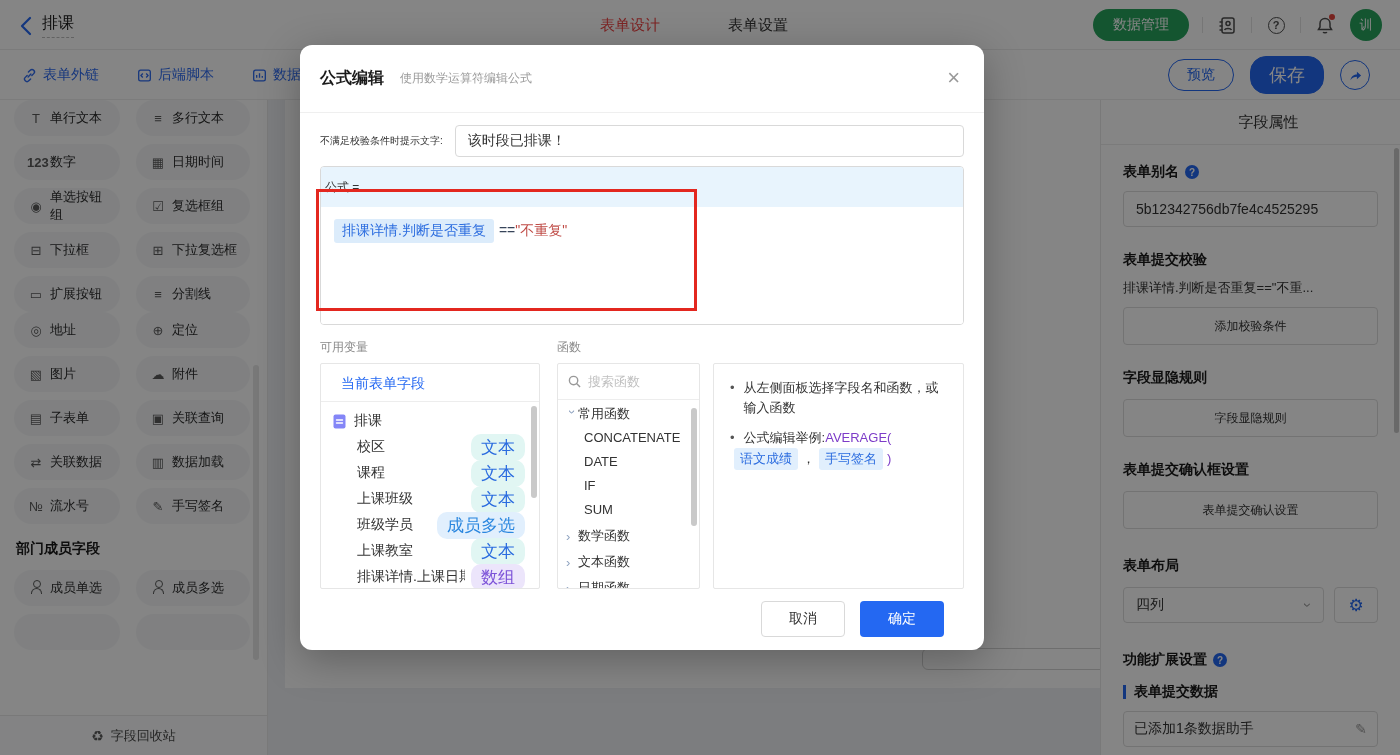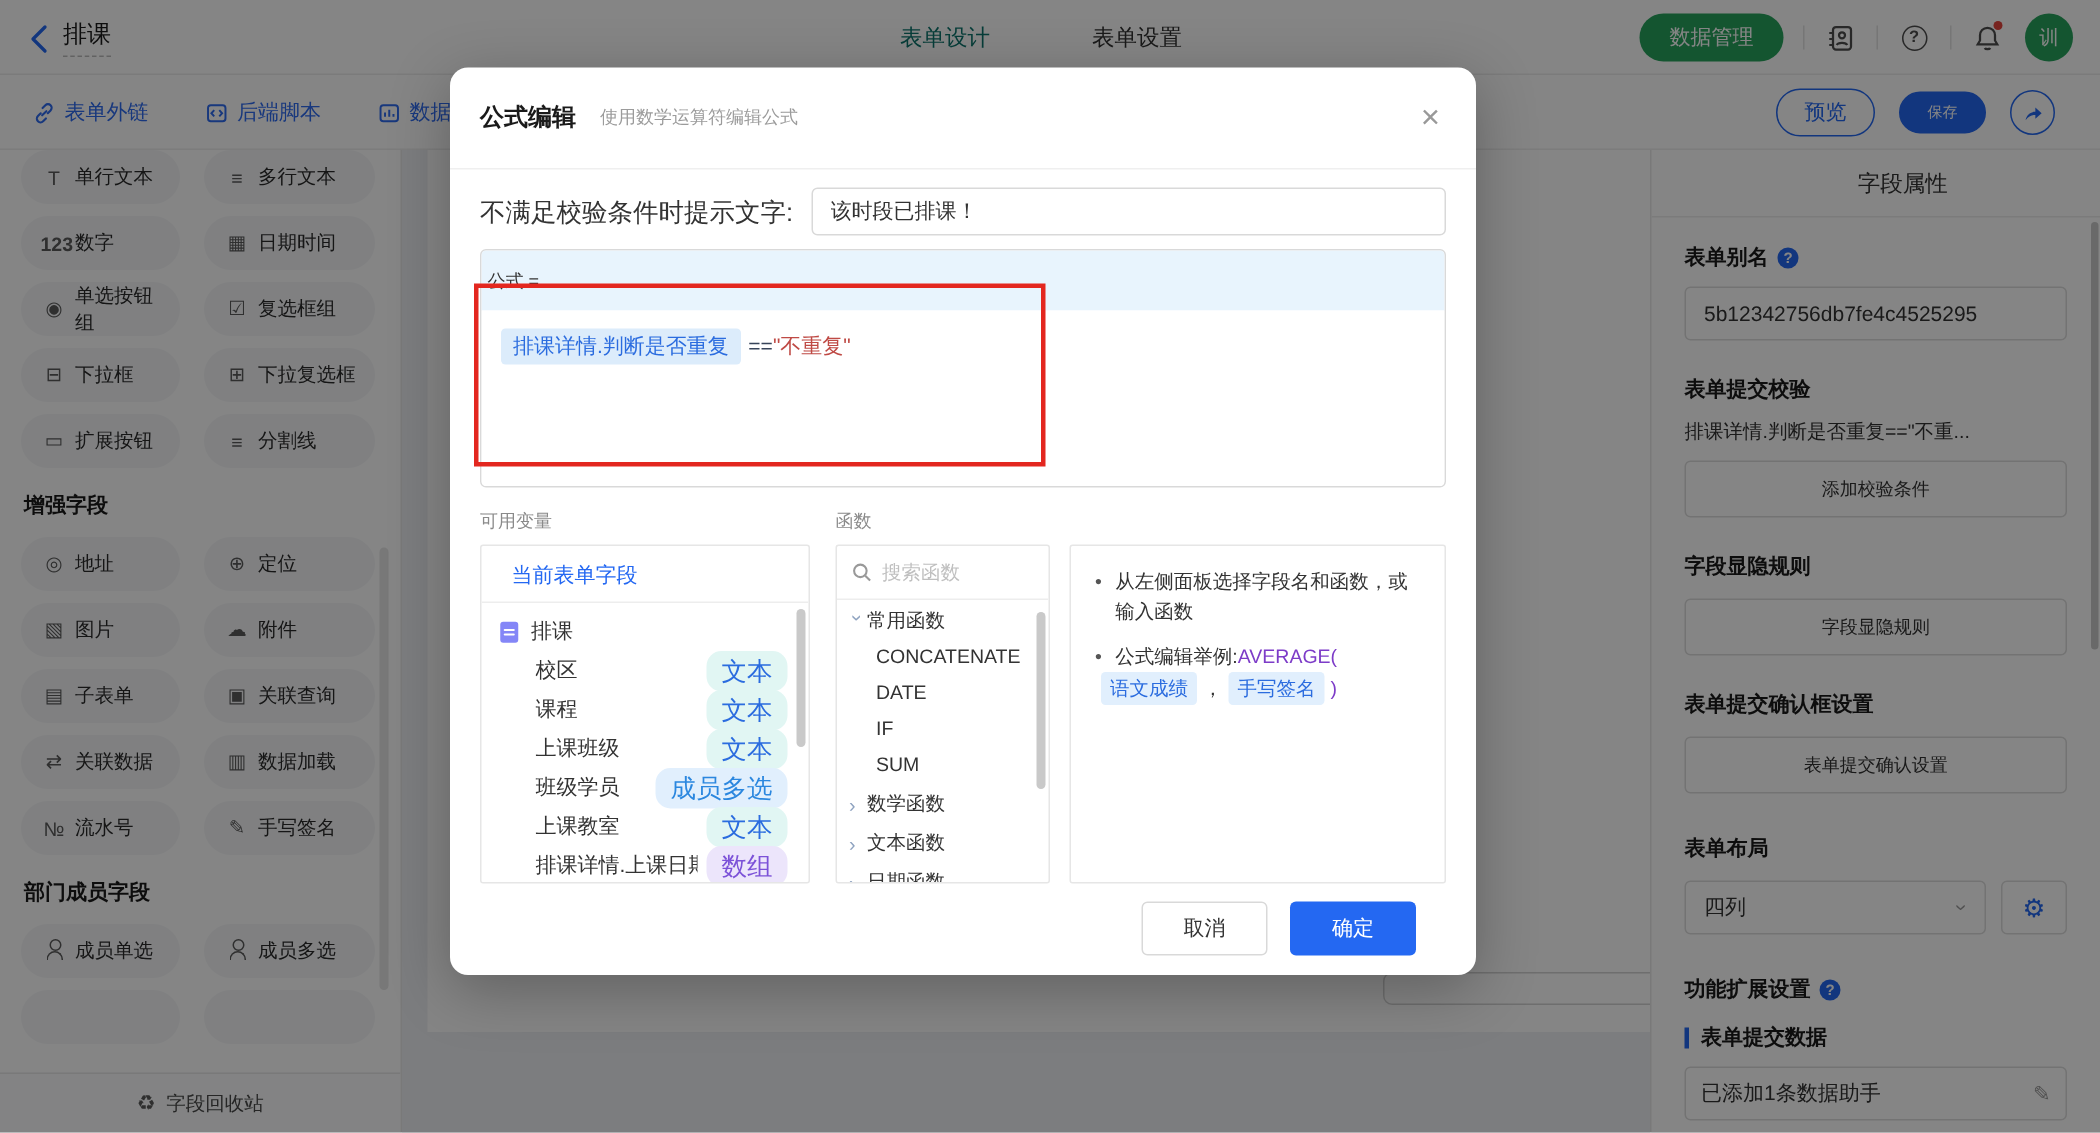--- a/index.html
+++ b/index.html
@@ -9,36 +9,36 @@
   
   .app { position:absolute; inset:0; }
 
   
   .topbar { position:absolute; left:0; top:0; width:1400px; height:50px; background:#fff; border-bottom:1px solid #ebebeb; }
   .back-wrap { position:absolute; left:20px; top:13px; display:flex; align-items:center; }
   .back-chevron { width:12px; height:20px; margin-right:10px; }
   .doc-title { font-size:16px; color:#1b1b1b; border-bottom:1px dashed #bdbdbd; padding-bottom:3px; }
   .top-tabs { position:absolute; left:600px; top:0; height:50px; display:flex; align-items:center; gap:68px; }
   .top-tab { font-size:15px; color:#333; cursor:pointer; }
-  .top-tab.active { color:#0f766e; }
+  .top-tab.active { color:#ef4444; }
   .top-right { position:absolute; right:18px; top:0; height:50px; display:flex; align-items:center; }
   .btn-green { background:#27a35d; color:#fff; font-size:14px; border:none; border-radius:16px; padding:7px 20px; cursor:pointer; }
   .tb-div { width:1px; height:16px; background:#e2e2e2; margin:0 13px; }
   .tb-icon { width:22px; height:22px; display:flex; align-items:center; justify-content:center; position:relative; cursor:pointer; }
   .help-circ { width:17px; height:17px; border:1.6px solid #4d4d4d; border-radius:50%; color:#4d4d4d; font-size:11px; font-weight:bold; display:flex; align-items:center; justify-content:center; }
   .bell-dot { position:absolute; right:1px; top:0; width:6px; height:6px; border-radius:50%; background:#e5443c; }
   .avatar { width:32px; height:32px; border-radius:50%; background:#27a35d; color:#fff; font-size:13px; display:flex; align-items:center; justify-content:center; margin-left:14px; cursor:pointer; }
 
   
   .toolbar { position:absolute; left:0; top:50px; width:1400px; height:50px; background:#fff; border-bottom:1px solid #eee; }
   .tool-links { position:absolute; left:22px; top:0; height:50px; display:flex; align-items:center; gap:38px; }
   .tool-link { display:flex; align-items:center; gap:6px; color:#2e6bf0; font-size:14px; cursor:pointer; white-space:nowrap; }
   .tool-actions { position:absolute; right:30px; top:0; height:50px; display:flex; align-items:center; gap:16px; }
   .btn-outline-pill { border:1px solid #2468f2; color:#2468f2; background:#fff; font-size:14px; border-radius:16px; padding:6px 18px; cursor:pointer; }
-  .btn-fill-pill { border:1px solid #2468f2; color:#fff; background:#2468f2; font-size:10px; border-radius:16px; padding:6px 18px; cursor:pointer; }
+  .btn-fill-pill { border:1px solid #2468f2; color:#fff; background:#2468f2; font-size:18px; border-radius:16px; padding:6px 18px; cursor:pointer; }
   .btn-share { width:30px; height:30px; border-radius:50%; border:1px solid #2468f2; background:#fff; display:flex; align-items:center; justify-content:center; cursor:pointer; }
 
   
   .lsidebar { position:absolute; left:0; top:100px; width:268px; bottom:0; background:#fff; border-right:1px solid #e8e8e8; overflow:hidden; }
   .sec-title { font-size:14px; font-weight:bold; color:#1a1a1a; margin:16px 0 12px 16px; }
   .pill-grid { display:flex; flex-wrap:wrap; padding-left:14px; column-gap:16px; row-gap:8px; width:260px; }
   .pill { height:36px; border-radius:18px; background:#f5f6f8; display:flex; align-items:center; padding:0 10px 0 13px; font-size:13px; color:#2b2b2b; cursor:pointer; }
   .pill:nth-child(odd){ width:106px; } .pill:nth-child(even){ width:114px; }
   .pill .fi { width:18px; margin-right:5px; color:#5a5a5a; font-size:13px; text-align:center; flex:none; }
   .fi-123 { font-size:9px; font-weight:bold; letter-spacing:0; }
@@ -83,21 +83,21 @@
   .dim { position:absolute; inset:0; background:rgba(0,0,0,0.48); z-index:50; }
 
   
   .modal { position:absolute; left:300px; top:45px; width:684px; height:605px; background:#fff; border-radius:12px; z-index:100; box-shadow:0 10px 40px rgba(0,0,0,.28); }
   .m-header { height:68px; display:flex; align-items:center; padding:0 20px; border-bottom:1px solid #efefef; }
   .m-title { font-size:16px; font-weight:bold; color:#1a1a1a; }
   .m-sub { font-size:12px; color:#9b9b9b; margin-left:16px; }
   .m-close { position:absolute; right:24px; top:22px; font-size:22px; color:#999; line-height:1; cursor:pointer; }
   .m-body { padding:12px 20px 0; position:relative; }
   .prompt-row { display:flex; align-items:center; }
-  .prompt-label { font-size:17px; color:#333; white-space:nowrap; }
+  .prompt-label { font-size:10px; color:#333; white-space:nowrap; }
   .prompt-input { flex:1; height:32px; margin-left:12px; border:1px solid #d9d9d9; border-radius:4px; padding:0 12px; font-size:14px; color:#333; font-family:inherit; }
   .annot-box { position:absolute; left:16px; top:76px; width:381px; height:122px; border:3px solid #e3271f; z-index:10; pointer-events:none; }
   .formula-block { margin-top:9px; border:1px solid #d9d9d9; border-radius:4px; overflow:hidden; }
   .formula-head { height:40px; background:#e8f4fd; display:flex; align-items:center; padding:0 4px; font-size:12px; color:#333; }
   .formula-body { height:117px; padding:12px 13px; background:#fff; cursor:text; }
   .chip { display:inline-block; background:#dcecfb; color:#2b6cdf; font-size:14px; padding:3px 8px; border-radius:3px; cursor:pointer; }
   .f-op { font-size:14px; color:#37445a; margin-left:5px; }
   .f-val { font-size:14px; color:#bf4a45; }
   .panel-labels { position:relative; height:18px; margin-top:14px; }
   .panel-label { position:absolute; top:0; font-size:12px; color:#8a8a8a; }
@@ -251,21 +251,20 @@
         </div>
       <div class="pill">
           <span class="fi">▭</span>
           <span>扩展按钮</span>
         </div>
       <div class="pill">
           <span class="fi">≡</span>
           <span>分割线</span>
         </div>
     </div>
-    <div class="sec-title">增强字段</div>
     <div class="pill-grid">
       <div class="pill">
           <span class="fi">◎</span>
           <span>地址</span>
         </div>
       <div class="pill">
           <span class="fi">⊕</span>
           <span>定位</span>
         </div>
       <div class="pill">

